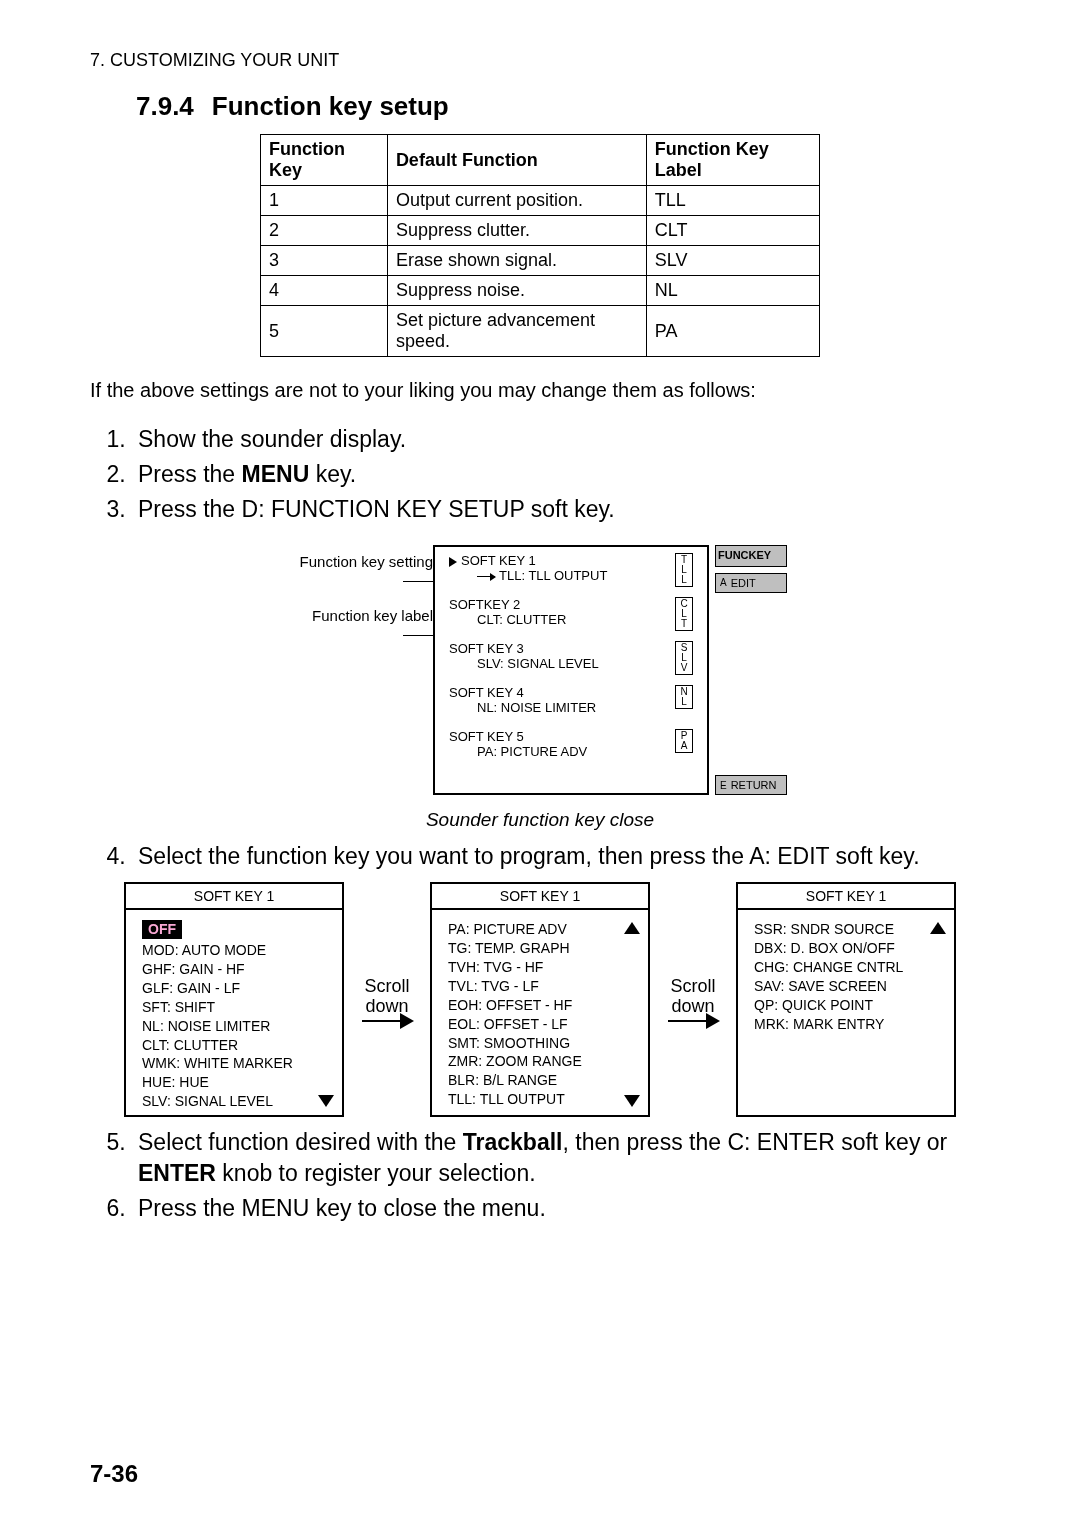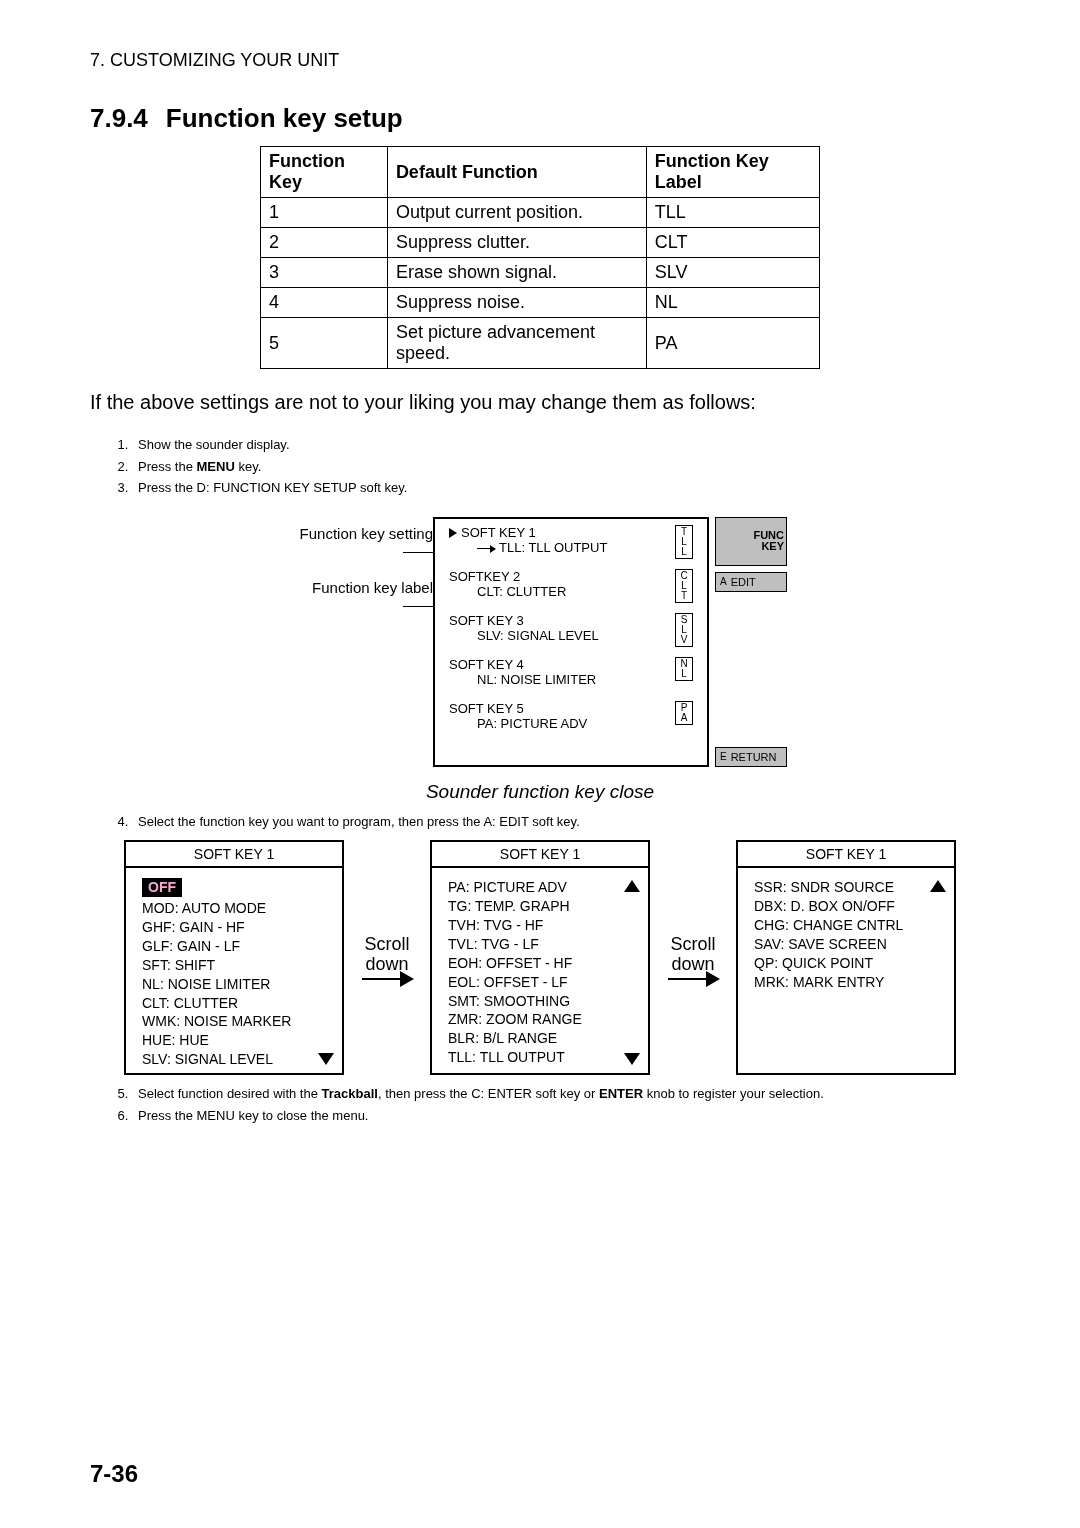--- a/index.html
+++ b/index.html
@@ -11,30 +11,31 @@
   }
   .page {
     width: 1080px;
     height: 1528px;
     box-sizing: border-box;
     padding: 50px 90px 40px 90px;
     position: relative;
   }
   .chapter-header {
     font-size: 18px;
-    margin-bottom: 32px;
+    margin-bottom: 20px;
   }
   h2.section-title {
     font-size: 26px;
     font-weight: bold;
     margin: 0 0 12px 0;
   }
   h2.section-title .secnum {
     display: inline-block;
     margin-right: 18px;
+    margin-left: 46px;
   }
   p.body {
     font-size: 20px;
     line-height: 1.35;
     margin: 0 0 20px 0;
   }
   table.fk-table {
     border-collapse: collapse;
     margin: 0 auto 20px auto;
     width: 560px;
@@ -42,21 +43,21 @@
   table.fk-table th, table.fk-table td {
     border: 1.5px solid #000;
     font-size: 18px;
     text-align: left;
     padding: 4px 8px;
   }
   table.fk-table th {
     font-weight: bold;
   }
   ol.steps {
-    font-size: 13px;
+    font-size: 23px;
     line-height: 1.35;
     margin: 0 0 10px 0;
     padding-left: 42px;
   }
   ol.steps li {
     margin-bottom: 4px;
     padding-left: 6px;
   }
   ol.steps.continued {
     margin-top: 10px;
@@ -164,25 +165,24 @@
     border: 1px solid #000;
     background: #bfbfbf;
     font-size: 11px;
     padding: 3px 4px;
     display: flex;
     align-items: center;
     gap: 4px;
     margin-bottom: 6px;
   }
   .side-btn.func {
-    flex-direction: column;
-    align-items: flex-end;
+    align-items: center;
     font-weight: bold;
     line-height: 1.05;
-    padding: 12px 2px;
+    padding: 4px 2px;
     gap: 0;
   }
   .side-btn .small-letter {
     font-size: 10px;
     display: inline-block;
   }
   .side-btns .spacer { flex: 1; }
 
   
   .diagram2 {
@@ -387,21 +387,21 @@
 
   <div class="caption">Sounder function key close</div>
 
   <ol class="steps continued" start="4">
     <li>Select the function key you want to program, then press the A: EDIT soft key.</li>
   </ol>
 
   <div class="diagram2" id="diagram2">
       <div class="option-box">
         <div class="option-header">SOFT KEY 1</div>
-        <div class="option-list"><span class="off-label">OFF</span><br><div>MOD: AUTO MODE</div><div>GHF: GAIN - HF</div><div>GLF: GAIN - LF</div><div>SFT: SHIFT</div><div>NL: NOISE LIMITER</div><div>CLT: CLUTTER</div><div>WMK: NOISE MARKER</div><div>HUE: HUE</div><div>SLV: SIGNAL LEVEL</div></div>
+        <div class="option-list"><span class="off-label">OFF</span><br><div>MOD: AUTO MODE</div><div>GHF: GAIN - HF</div><div>GLF: GAIN - LF</div><div>SFT: SHIFT</div><div>NL: NOISE LIMITER</div><div>CLT: CLUTTER</div><div>WMK: WHITE MARKER</div><div>HUE: HUE</div><div>SLV: SIGNAL LEVEL</div></div>
         <div class="tri-down"></div>
       </div>
       <div class="scroll-sep">
         <div class="lbl">Scroll<br>down</div>
         <div class="big-arrow"></div>
       </div>
       <div class="option-box">
         <div class="option-header">SOFT KEY 1</div>
         <div class="option-list">
           <div>PA: PICTURE ADV</div>

